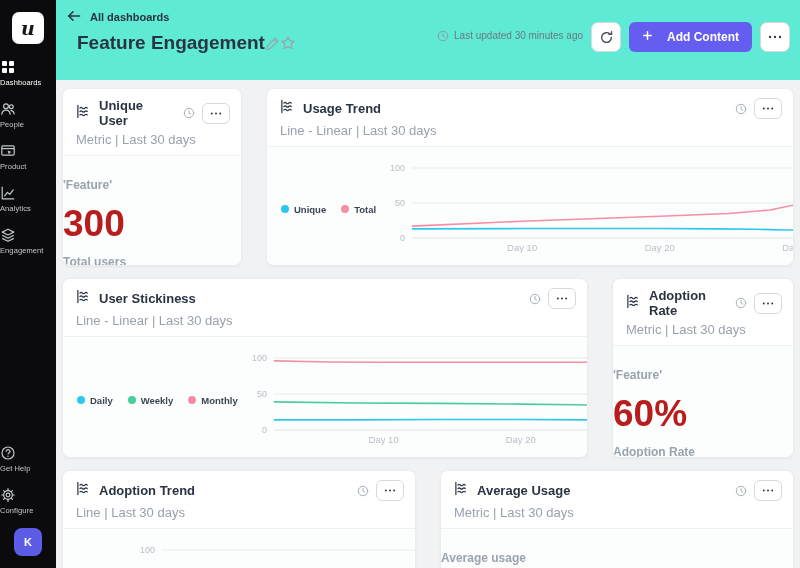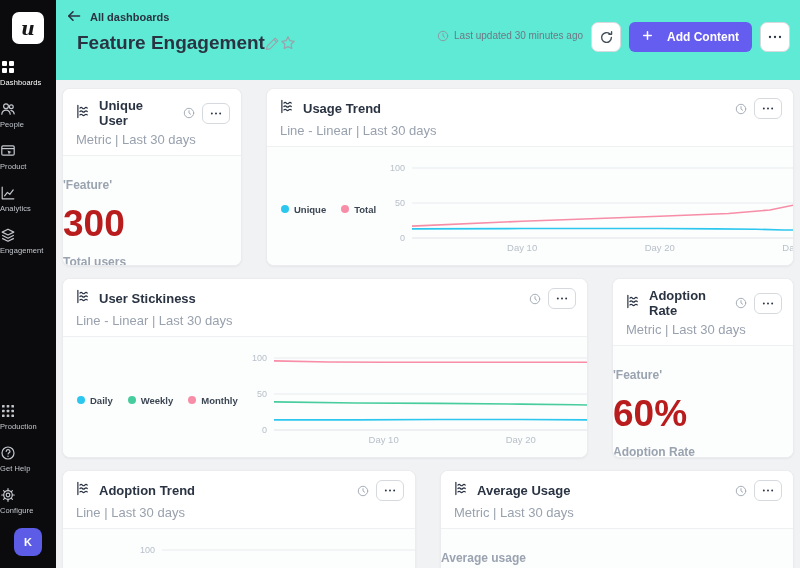--- a/index.html
+++ b/index.html
@@ -115,36 +115,20 @@
             <path d="M8 2.2l5.8 2.9L8 8 2.2 5.1z"></path>
               <path d="M2.2 8.3L8 11.2l5.8-2.9"></path>
               <path d="M2.2 11.4L8 14.3l5.8-2.9"></path>
           </svg>
           </span>
         <span class="lbl">Engagement</span>
       </div>
     </div>
     <div class="spacer"></div>
     <div class="nav">
-      <div class="nav-item">
-        <span>
-          <svg width="16" height="16" viewBox="0 0 16 16" fill="currentColor">
-            <rect x="2" y="2" width="2.6" height="2.6" rx=".6"></rect>
-              <rect x="6.7" y="2" width="2.6" height="2.6" rx=".6"></rect>
-              <rect x="11.4" y="2" width="2.6" height="2.6" rx=".6"></rect>
-            <rect x="2" y="6.7" width="2.6" height="2.6" rx=".6"></rect>
-              <rect x="6.7" y="6.7" width="2.6" height="2.6" rx=".6"></rect>
-              <rect x="11.4" y="6.7" width="2.6" height="2.6" rx=".6"></rect>
-            <rect x="2" y="11.4" width="2.6" height="2.6" rx=".6"></rect>
-              <rect x="6.7" y="11.4" width="2.6" height="2.6" rx=".6"></rect>
-              <rect x="11.4" y="11.4" width="2.6" height="2.6" rx=".6"></rect>
-          </svg>
-          </span>
-        <span class="lbl">Production</span>
-      </div>
       <div class="nav-item">
         <span>
           <svg width="16" height="16" viewBox="0 0 16 16" fill="none" stroke="currentColor" stroke-width="1.2" stroke-linecap="round">
             <circle cx="8" cy="8" r="6"></circle>
               <path d="M6.2 6.3c.2-1 1-1.7 2-1.6 1 .1 1.8.8 1.8 1.7 0 1.2-1.9 1.4-1.9 2.6"></path>
             <circle cx="8" cy="11.3" r=".7" fill="currentColor" stroke="none"></circle>
           </svg>
           </span>
         <span class="lbl">Get Help</span>
       </div>

